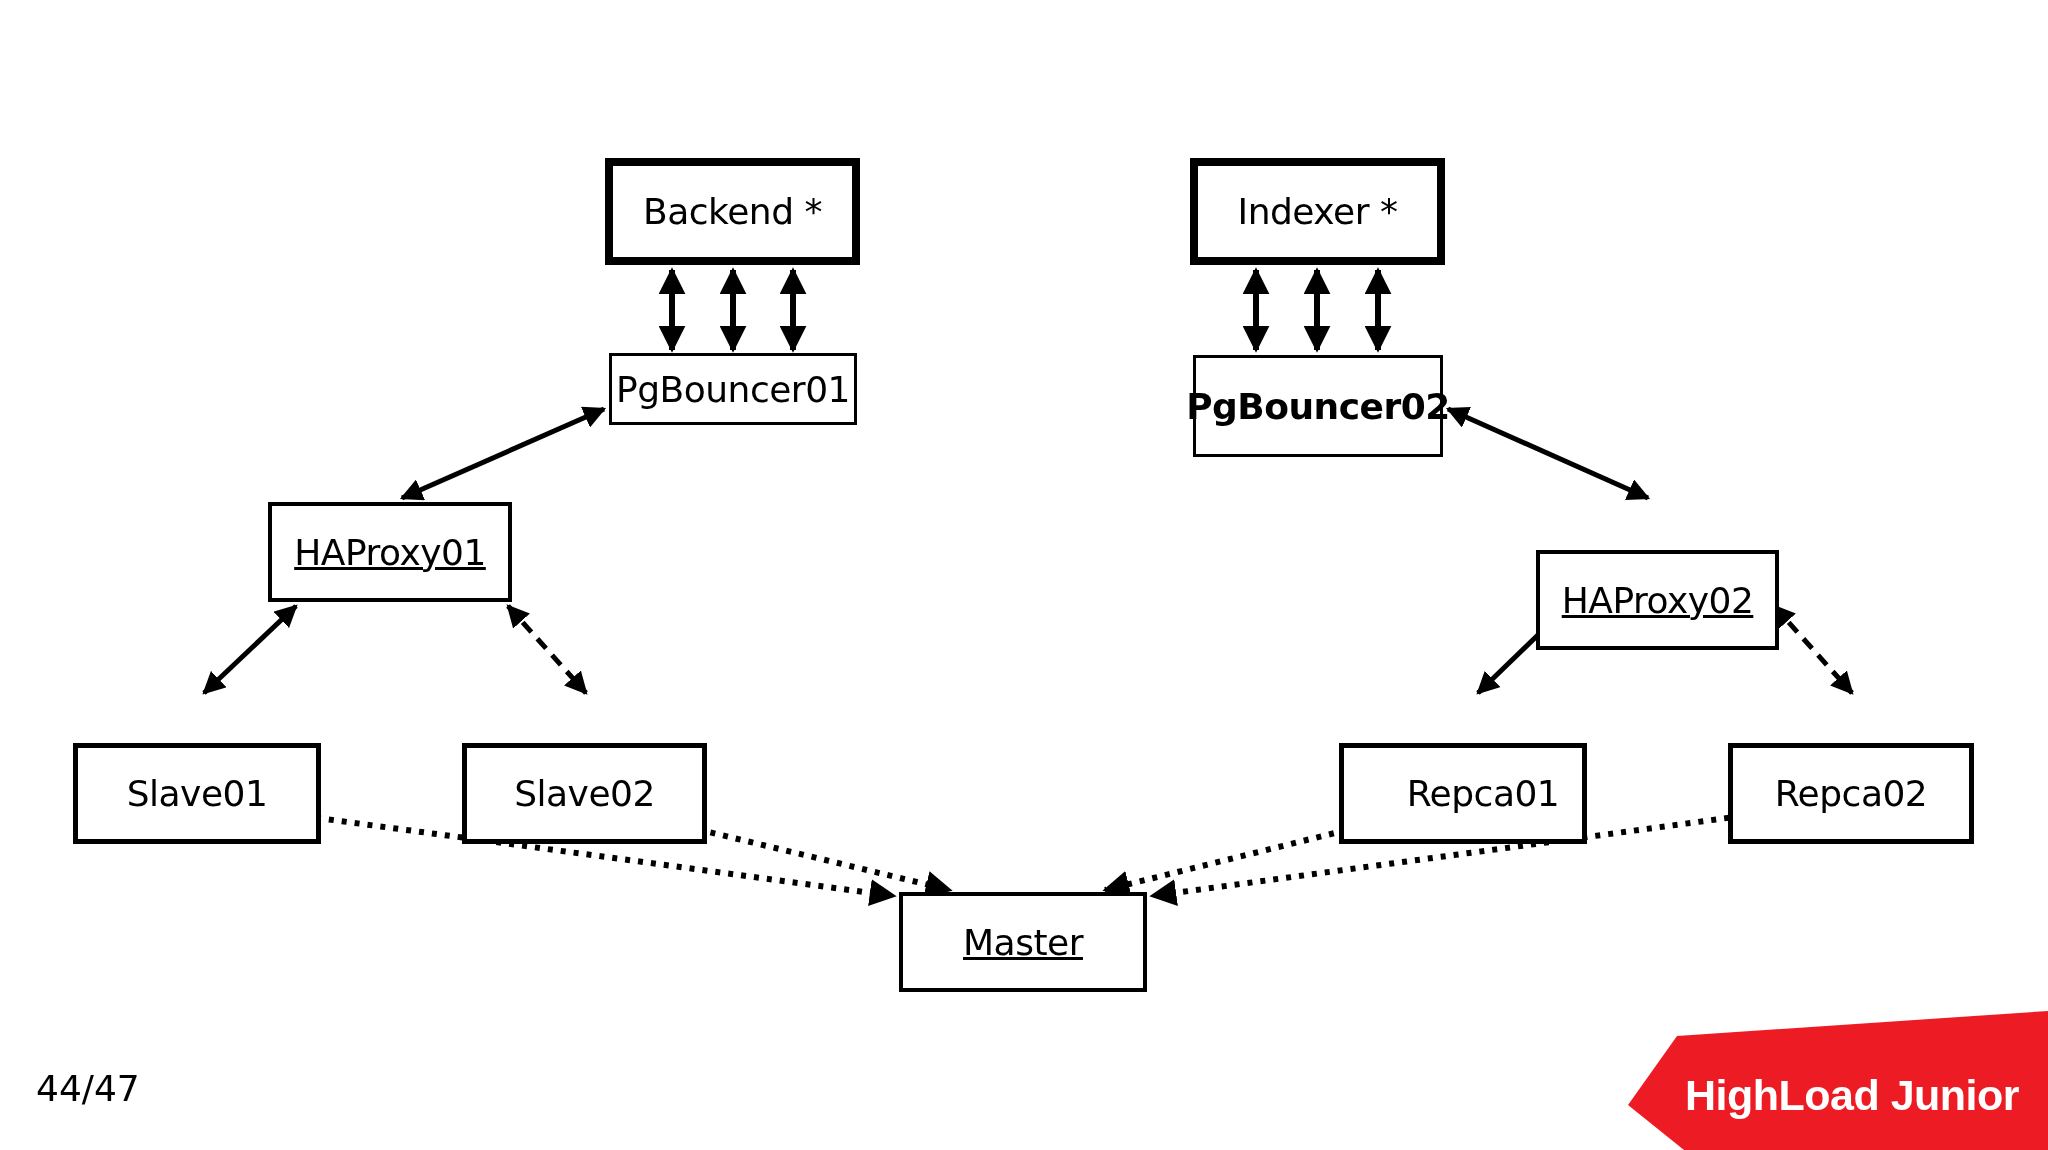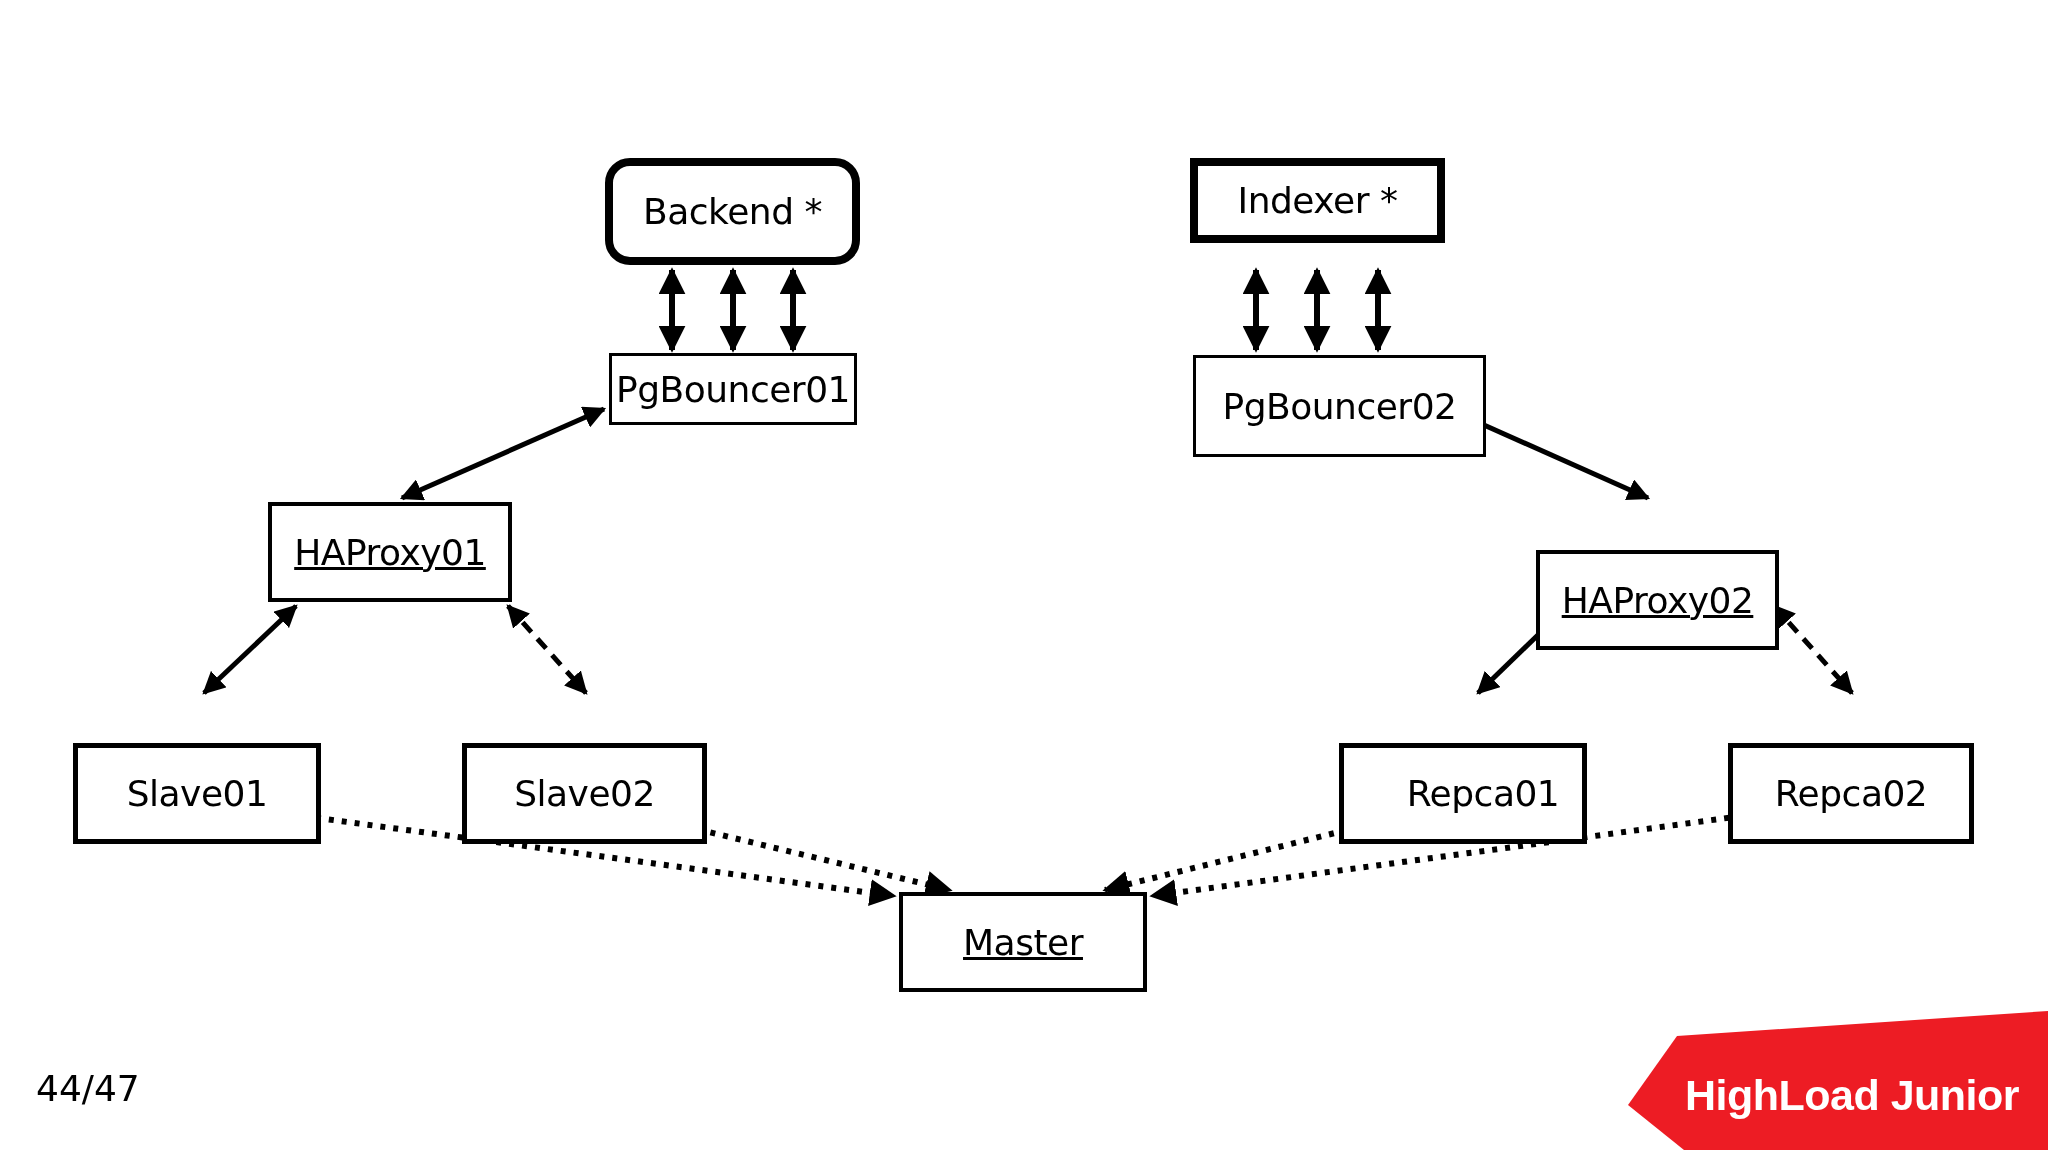--- a/index.html
+++ b/index.html
@@ -88,33 +88,33 @@
 
     <line class="edge dotted" x1="200" y1="802" x2="894" y2="896" marker-start="url(#arrow)" marker-end="url(#arrow)"></line>
     <line class="edge dotted" x1="584" y1="802" x2="950" y2="890" marker-start="url(#arrow)" marker-end="url(#arrow)"></line>
     <line class="edge dotted" x1="1460" y1="802" x2="1105" y2="890" marker-start="url(#arrow)" marker-end="url(#arrow)"></line>
     <line class="edge dotted" x1="1845" y1="802" x2="1152" y2="896" marker-start="url(#arrow)" marker-end="url(#arrow)"></line>
 
     <polygon points="1628,1105 1677,1036 2048,1011 2048,1150 1684,1150" fill="#ED1C24"></polygon>
     <text class="logo-text" x="1852" y="1110" text-anchor="middle" fill="#ffffff">HighLoad Junior</text>
   </svg>
 
-  <div class="node emph" style="left:605px; top:158px; width:255px; height:107px;border-radius:25px;">
+  <div class="node emph" style="left:605px; top:158px; width:255px; height:107px;">
     <span class="node-label">Backend *</span>
   </div>
 
-  <div class="node emph" style="left:1190px; top:158px; width:255px; height:85px;">
+  <div class="node emph" style="left:1190px; top:158px; width:255px; height:107px;">
     <span class="node-label">Indexer *</span>
   </div>
 
   <div class="node thin" style="left:609px; top:353px; width:248px; height:72px;">
     <span class="node-label">PgBouncer01</span>
   </div>
 
-  <div class="node thin" style="left:1193px; top:355px; width:293px; height:102px;">
+  <div class="node thin" style="left:1193px; top:355px; width:250px; height:102px;font-weight:bold;">
     <span class="node-label">PgBouncer02</span>
   </div>
 
   <div class="node mid" style="left:268px; top:502px; width:244px; height:100px;">
     <span class="node-label">HAProxy01</span>
   </div>
 
   <div class="node mid" style="left:1536px; top:502px; width:243px; height:100px;margin-top:48px;">
     <span class="node-label">HAProxy02</span>
   </div>

